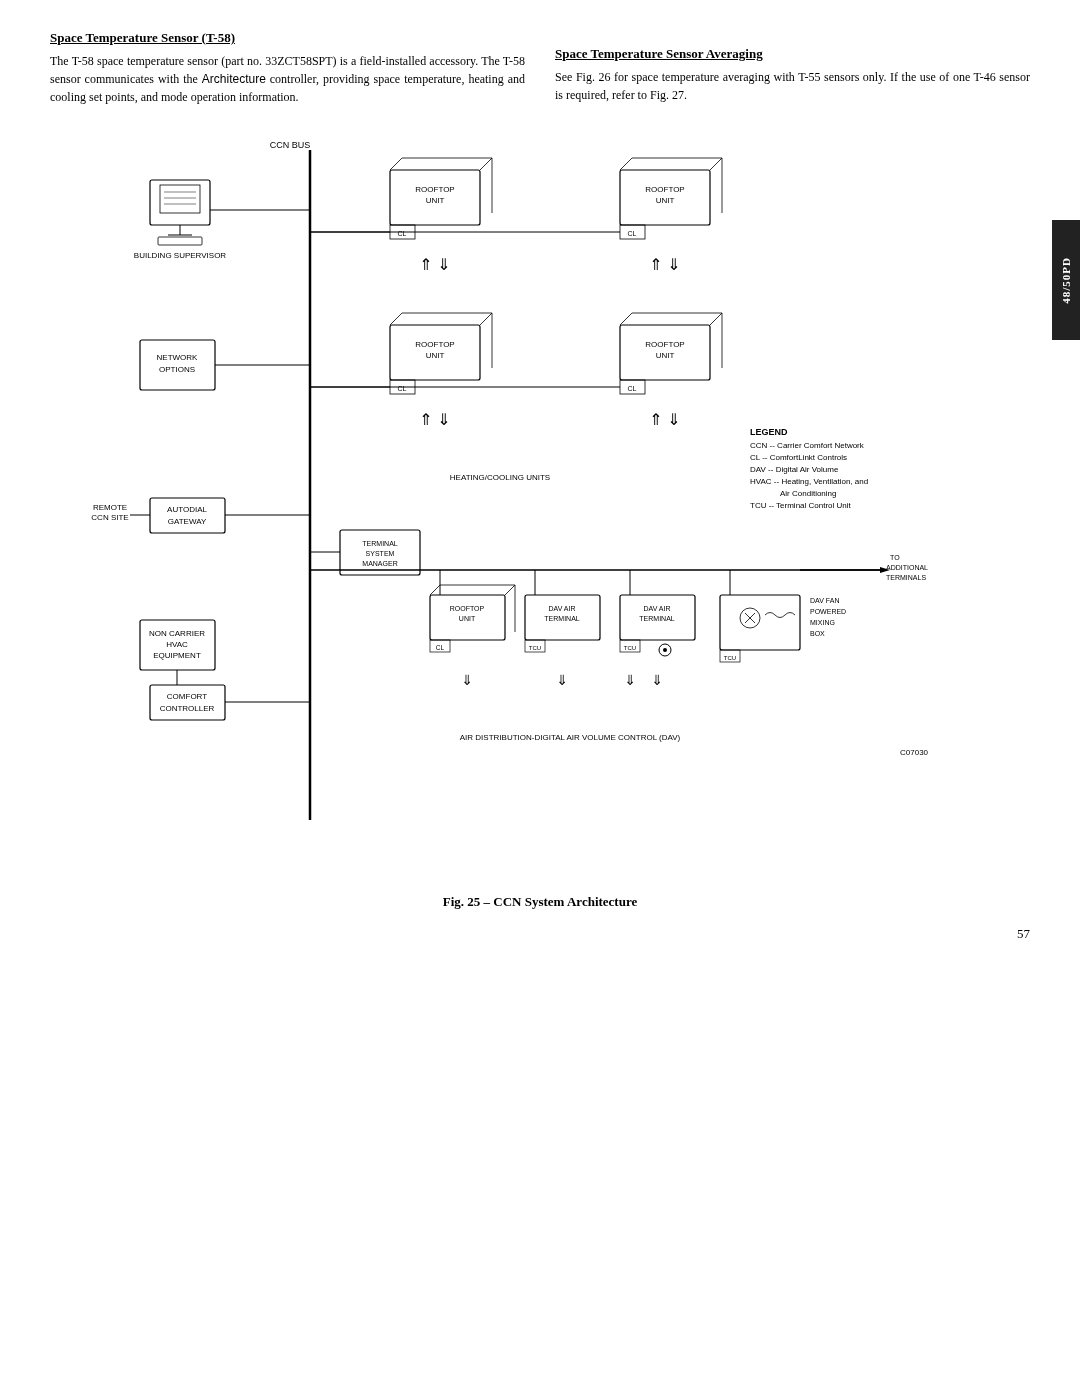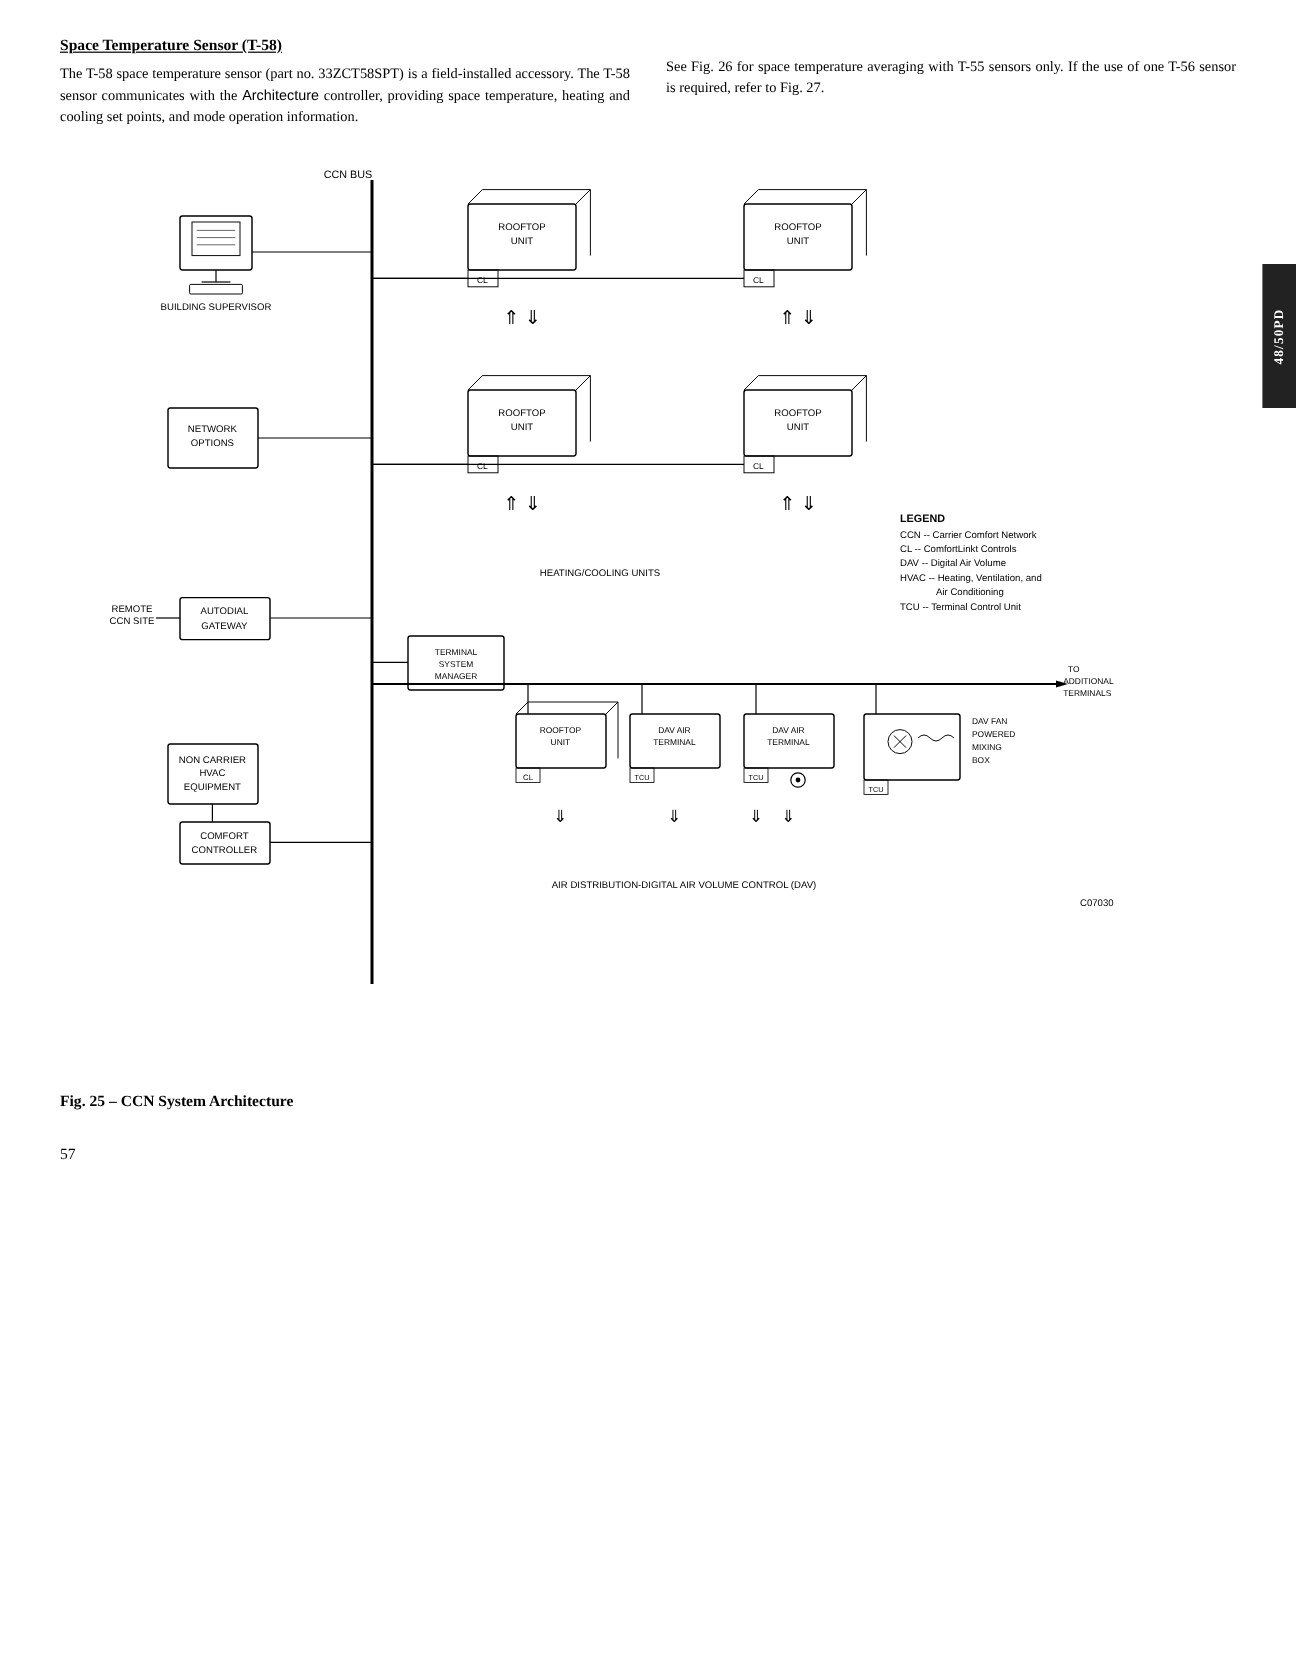--- a/index.html
+++ b/index.html
@@ -70,31 +70,31 @@
       width: 100%;
       margin-top: 10px;
     }
 
     .diagram-svg {
       width: 100%;
     }
 
     
     .fig-caption {
-      text-align: left;
+      text-align: center;
       font-size: 13px;
       font-weight: bold;
+      margin-top: 0;
+    }
+
+    
+    .page-number {
+      text-align: right;
+      font-size: 13px;
       margin-top: 16px;
-    }
-
-    
-    .page-number {
-      text-align: left;
-      font-size: 13px;
-      margin-top: 28px;
     }
 
     
     .comfort-link {
       font-family: Arial, sans-serif;
       font-size: 12px;
     }
   </style>
 </head>
 <body>
@@ -108,21 +108,22 @@
   <div class="two-col">
     <div class="col-left">
       <div class="section-heading">Space Temperature Sensor (T-58)</div>
       <p class="body-text">
         The T-58 space temperature sensor (part no. 33ZCT58SPT) is a field-installed accessory. The T-58 sensor communicates with the <span class="comfort-link">Architecture</span> controller, providing space temperature, heating and cooling set points, and mode operation information.
       </p>
       <br>
     </div>
     <div class="col-right">
       <br>
-      <p class="body-text">See Fig. 26 for space temperature averaging with T-55 sensors only. If the use of one T-56 sensor is required, refer to Fig. 27.</p>
+      <div class="section-heading">Space Temperature Sensor Averaging</div>
+      <p class="body-text">See Fig. 26 for space temperature averaging with T-55 sensors only. If the use of one T-46 sensor is required, refer to Fig. 27.</p>
     </div>
   </div>
 
   <div class="diagram-area">
     <svg class="diagram-svg" viewBox="0 0 980 750" xmlns="http://www.w3.org/2000/svg" style="font-family: Arial, Helvetica, sans-serif; font-size: 9px;">
 
       <line x1="260" y1="10" x2="260" y2="680" stroke="#000" stroke-width="2.5"></line>
 
       <text x="240" y="8" font-size="9" text-anchor="middle">CCN BUS</text>
 

